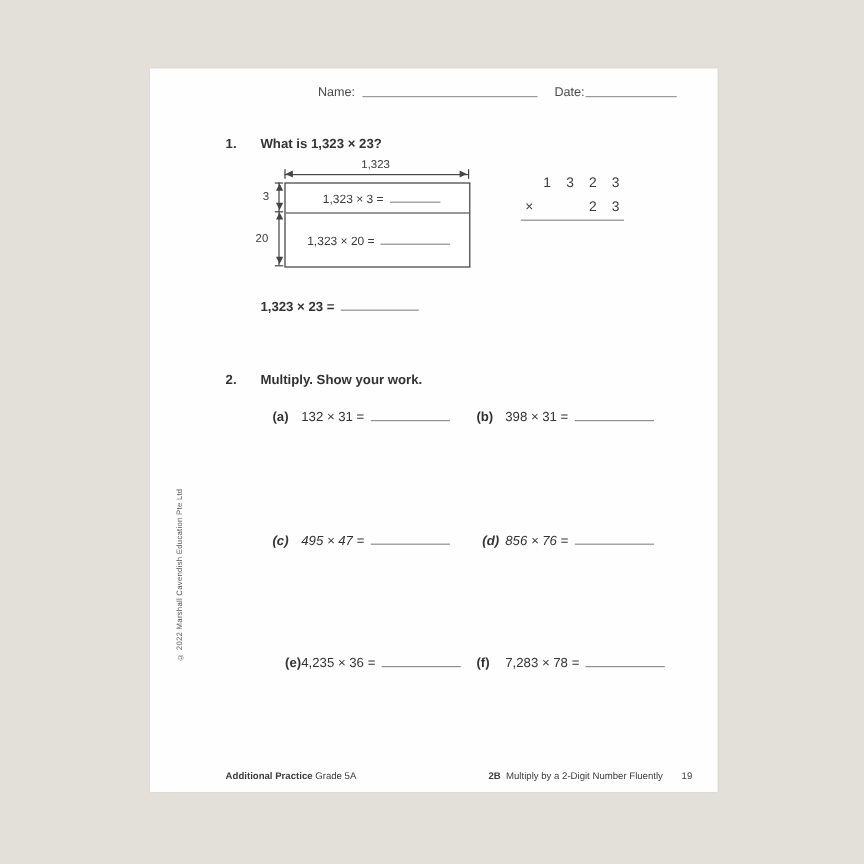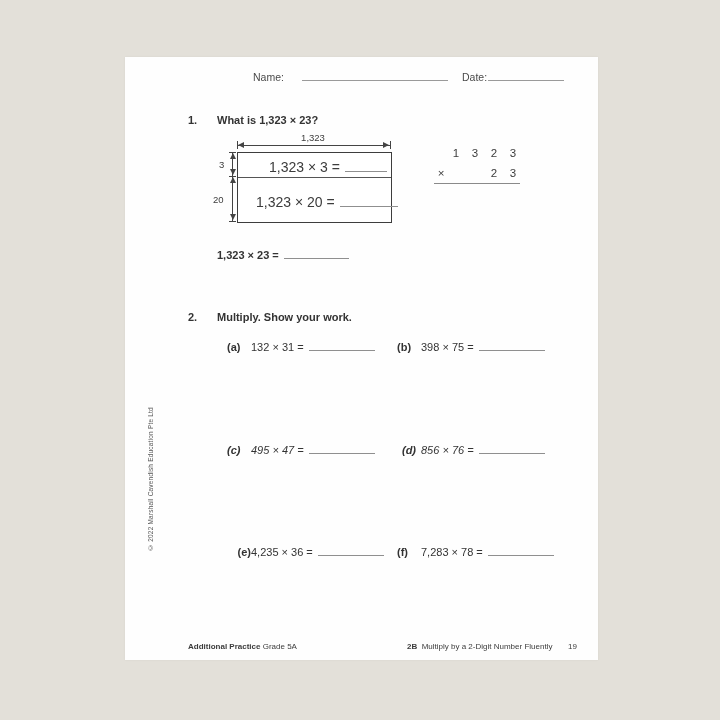--- a/index.html
+++ b/index.html
@@ -20,42 +20,42 @@
   .vline{position:absolute;border-left:1px solid #444;width:0;}
   .tick-v{position:absolute;width:0;height:8px;border-left:1px solid #444;}
   .tick-h{position:absolute;height:0;width:7px;border-top:1px solid #444;}
   .tri{position:absolute;width:0;height:0;}
   .tri-left{border-top:3px solid transparent;border-bottom:3px solid transparent;border-right:6px solid #444;}
   .tri-right{border-top:3px solid transparent;border-bottom:3px solid transparent;border-left:6px solid #444;}
   .tri-up{border-left:3px solid transparent;border-right:3px solid transparent;border-bottom:6px solid #444;}
   .tri-down{border-left:3px solid transparent;border-right:3px solid transparent;border-top:6px solid #444;}
   .rect{position:absolute;left:112px;top:95px;width:153px;height:69px;border:1.5px solid #3d3d3d;background:#fff;}
   .rect-divider{position:absolute;left:0;top:24px;width:100%;border-top:1.3px solid #555;}
-  .rect-expr{position:absolute;font-size:14px;color:#3c3c3c;white-space:nowrap;}
+  .rect-expr{position:absolute;font-size:10px;color:#3c3c3c;white-space:nowrap;}
   .blank{display:inline-block;border-bottom:1.2px solid #8f8f8f;height:9px;margin-left:5px;}
   
   .colmult{position:absolute;left:317px;top:90px;width:92px;font-size:11.5px;color:#3c3c3c;}
   .cm-cell{position:absolute;width:18px;text-align:center;}
   .cm-line{position:absolute;left:-8px;top:36px;width:86px;border-top:1.2px solid #8a8a8a;}
   
   .q2-row{position:absolute;left:0;width:100%;height:16px;margin-left:12px;}
   .q2-item{position:absolute;font-size:11px;color:#333;white-space:nowrap;}
   .item-label{font-weight:bold;display:inline-block;width:24px;}
   
   .footer-text{position:absolute;font-size:8px;color:#3c3c3c;white-space:nowrap;}
   .footer-text b{font-weight:bold;}
   
   .copyright{position:absolute;left:22px;top:346px;height:152px;width:12px;writing-mode:vertical-rl;transform:rotate(180deg);font-size:6.5px;color:#555;letter-spacing:0.2px;white-space:nowrap;text-align:center;}
 </style>
 </head>
 <body>
 
 <div class="page">
 
-  <span class="nd-label" style="left:128px;">Name:</span>
+  <span class="nd-label" style="left:140px;">Name:</span>
   <span class="nd-line" style="left:177px;width:146px;"></span>
   <span class="nd-label" style="left:337px;">Date:</span>
   <span class="nd-line" style="left:363px;width:76px;"></span>
 
 
   <span class="q-num" style="left:63px;top:57px;">1.</span>
   <span class="q-text" style="left:92px;top:57px;">What is 1,323 × 23?</span>
 
   <div class="dim-label" style="left:160px;top:75px;width:56px;text-align:center;">1,323</div>
 
@@ -96,21 +96,21 @@
 
   <div class="q-text" style="left:92px;top:192px;">
     <span>1,323 × 23 =</span><span class="blank" style="width:65px;"></span>
   </div>
 
   <span class="q-num" style="left:63px;top:254px;">2.</span>
   <span class="q-text" style="left:92px;top:254px;">Multiply. Show your work.</span>
 
   <div class="q2-row" style="top:284px;">
     <div class="q2-item" style="left:90px;"><span class="item-label">(a)</span><span>132 × 31 =</span><span class="blank" style="width:66px;"></span></div>
-    <div class="q2-item" style="left:260px;"><span class="item-label">(b)</span><span>398 × 75 =</span><span class="blank" style="width:66px;"></span></div>
+    <div class="q2-item" style="left:260px;"><span class="item-label">(b)</span><span>398 × 31 =</span><span class="blank" style="width:66px;"></span></div>
   </div>
 
   <div class="q2-row" style="top:387px;font-style:italic;">
     <div class="q2-item" style="left:90px;"><span class="item-label">(c)</span><span>495 × 47 =</span><span class="blank" style="width:66px;"></span></div>
     <div class="q2-item" style="left:260px;text-align:center;"><span class="item-label">(d)</span><span>856 × 76 =</span><span class="blank" style="width:66px;"></span></div>
   </div>
 
   <div class="q2-row" style="top:489px;">
     <div class="q2-item" style="left:90px;text-align:right;"><span class="item-label">(e)</span><span>4,235 × 36 =</span><span class="blank" style="width:66px;"></span></div>
     <div class="q2-item" style="left:260px;"><span class="item-label">(f)</span><span>7,283 × 78 =</span><span class="blank" style="width:66px;"></span></div>

